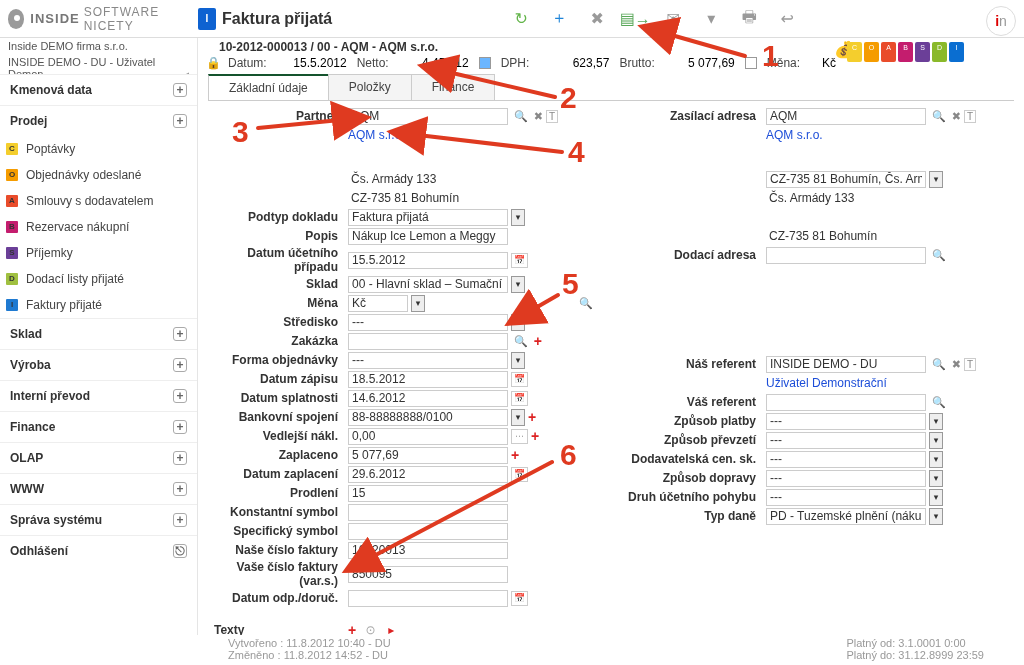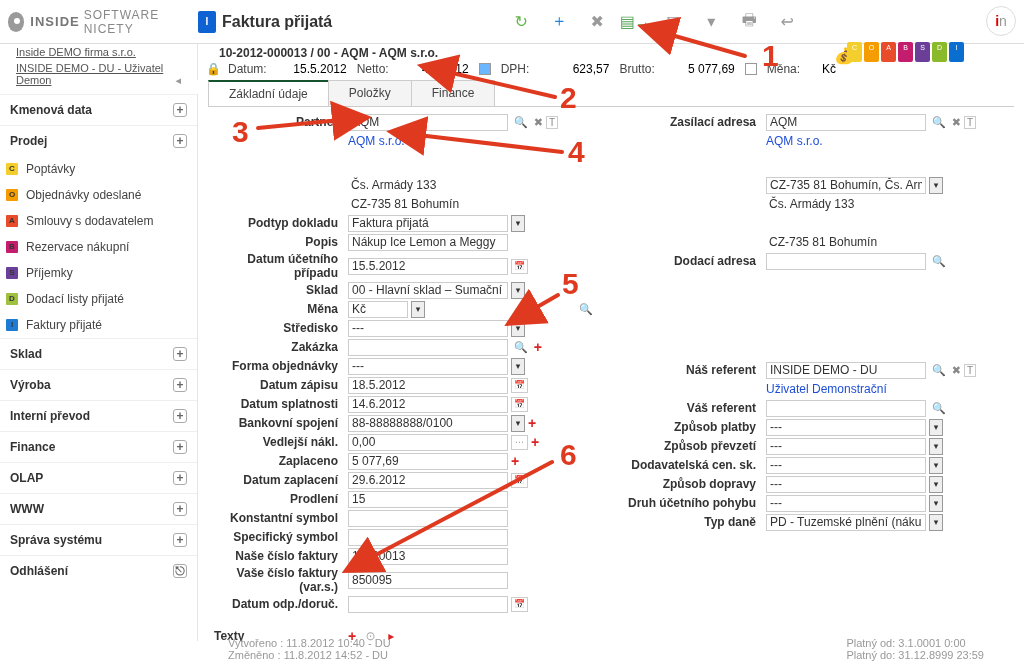--- a/index.html
+++ b/index.html
@@ -3,21 +3,21 @@
 <meta charset="utf-8">
 <style>
   * { box-sizing: border-box; }
   body {
     margin: 0; padding: 0;
     font-family: Arial, Helvetica, sans-serif;
     font-size: 12px; color: #444; background: #fff;
     width: 1024px; height: 665px; overflow: hidden;
     position: relative;
   }
-  .top { height: 44px; display: flex; align-items: center; border-bottom: 1px solid #ddd; }
+  .top { height: 38px; display: flex; align-items: center; border-bottom: 1px solid #ddd; }
   .logo { display:flex; align-items:center; padding: 0 8px; width:198px;}
   .logo-disc { width:20px;height:20px;border-radius:50%;background:#9a9a9a;display:inline-block;margin-right:6px;position:relative;}
   .logo-disc:before{content:"";position:absolute;left:6px;top:6px;width:6px;height:6px;background:#fff;border-radius:50%;}
   .brand1{font-weight:600;letter-spacing:1px;color:#777;font-size:13px;}
   .brand2{font-weight:300;letter-spacing:1px;color:#888;font-size:12px;margin-left:4px;}
   .tabchip{background:#0e62d1;color:#fff;font-weight:bold;width:18px;height:22px;display:flex;align-items:center;justify-content:center;border-radius:2px;margin-right:6px;font-size:10px;}
   .doc-title{font-size:16px;font-weight:bold;color:#333;}
   .toolbar{margin-left:180px;display:flex;gap:20px;align-items:center;}
   .tb-ico{width:18px;height:18px;display:inline-flex;align-items:center;justify-content:center;color:#9a9a9a;font-size:16px;}
   .ico-refresh{color:#63b54a;}
@@ -32,32 +32,32 @@
   .chip.o{background:#f59c00;}
   .chip.a{background:#e94c2b;}
   .chip.b{background:#c41d6e;}
   .chip.s{background:#6b3f98;}
   .chip.d{background:#8ab92a;}
   .chip.i{background:#0a6ed1;}
   .chip-label{font-size:7px;color:#fff;text-align:center;display:block;line-height:12px;}
 
   .subhead{height:36px;display:flex;}
   .lhcol{width:198px;border-right:1px solid #e5e5e5;}
-  .context{padding:2px 16px;font-size:11px;color:#555;text-decoration:underline;}
+  .context{padding:2px 8px;font-size:11px;color:#555;}
   .context .arrow{float:right;color:#999;}
   .doccode{padding:0 8px;flex:1;}
   .codeline{font-weight:bold;color:#333;font-size:12px;padding:2px 0;margin-left:13px;}
   .sumline{display:flex;gap:10px;font-size:12px;align-items:center;color:#444;}
   .sumline span.val{color:#000;min-width:70px;text-align:right;display:inline-block;}
   .sumline .lock{width:12px;color:#aaa;}
   .chk{width:12px;height:12px;border:1px solid #999;display:inline-block;}
   .money-ico{width:14px;height:14px;margin-right:6px;color:#8a6;}
 
   .main{display:flex;height:calc(665px - 38px - 36px - 30px);}
-  .sidebar{width:198px;border-right:1px solid #e5e5e5;overflow-y:auto;background:#fff;margin-top:14px;}
+  .sidebar{width:198px;border-right:1px solid #e5e5e5;overflow-y:auto;background:#fff;}
   .acc{border-top:1px solid #eee;padding:8px 10px;font-weight:bold;color:#333;display:flex;justify-content:space-between;align-items:center;cursor:pointer;}
   .acc .exp{width:14px;height:14px;border:1px solid #aaa;border-radius:3px;text-align:center;line-height:12px;font-size:12px;color:#666;}
   .sub{padding:6px 10px 6px 18px;font-size:12px;color:#444;display:flex;align-items:center;cursor:pointer;}
   .sub .sq{width:12px;height:12px;border-radius:1px;margin-right:8px;margin-left:-12px;font-size:8px;color:#333;text-align:center;line-height:12px;font-weight:bold;}
   .yellow{background:#f4ce2d;}
   .orange{background:#f59c00;}
   .red{background:#e94c2b;}
   .magenta{background:#c41d6e;}
   .purple{background:#6b3f98;}
   .lime{background:#a0c040;}

